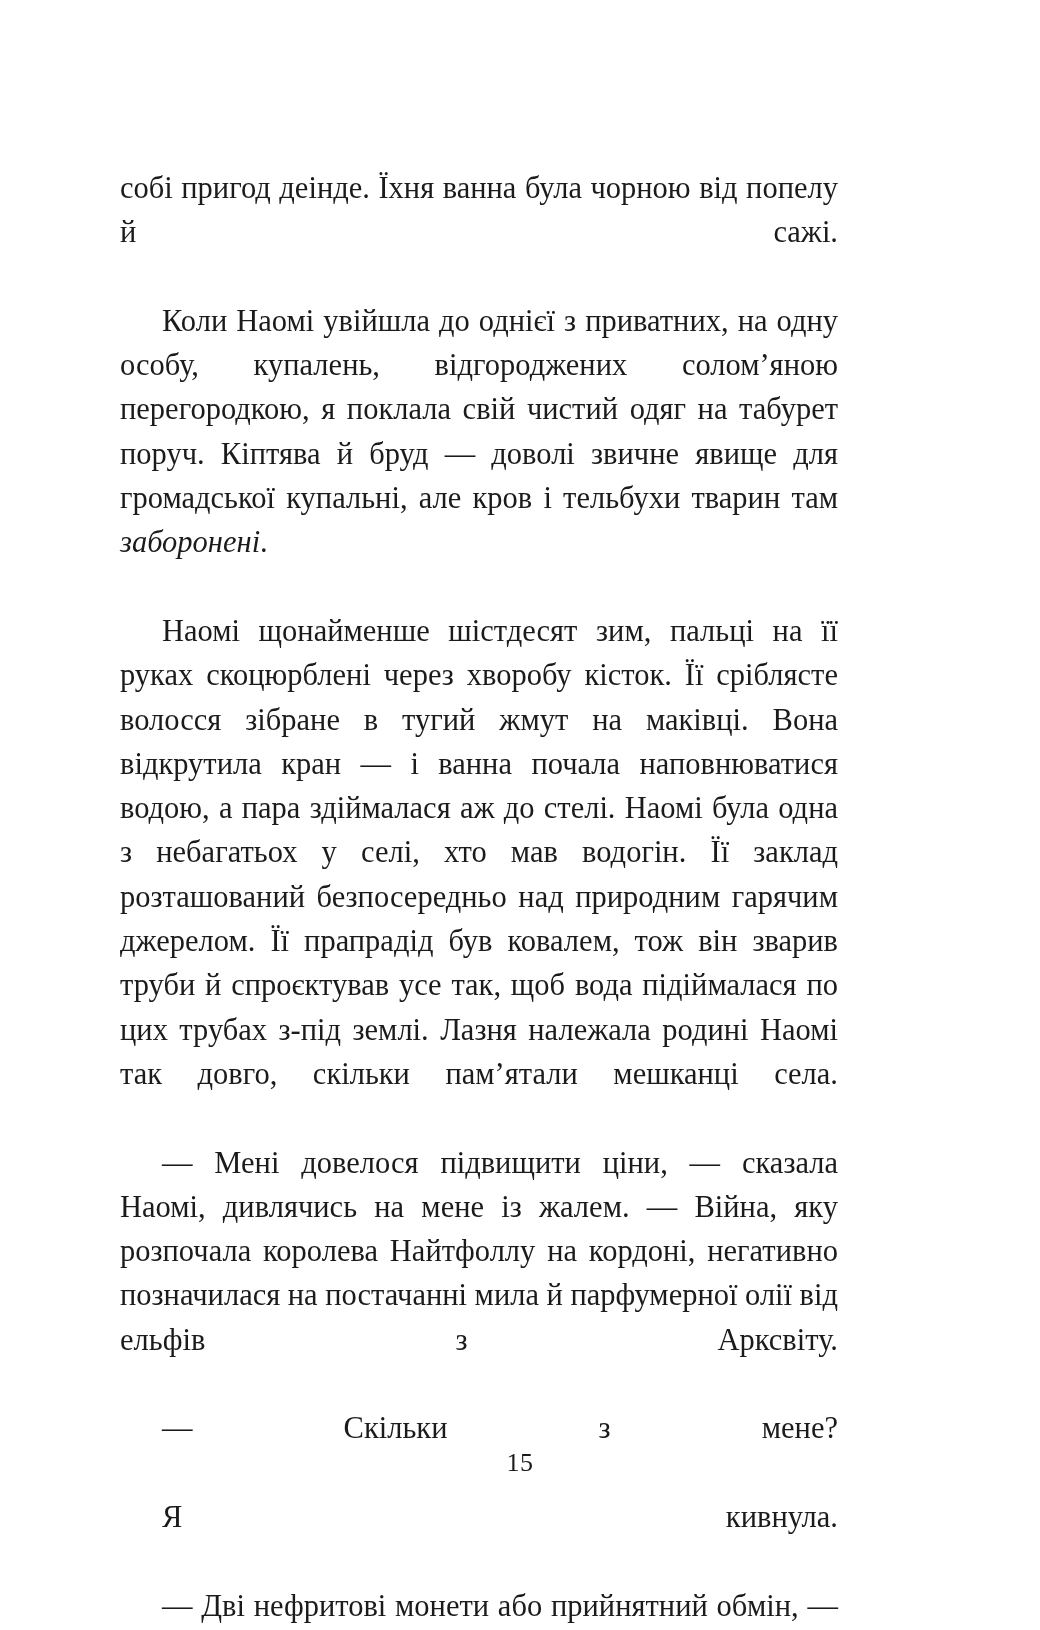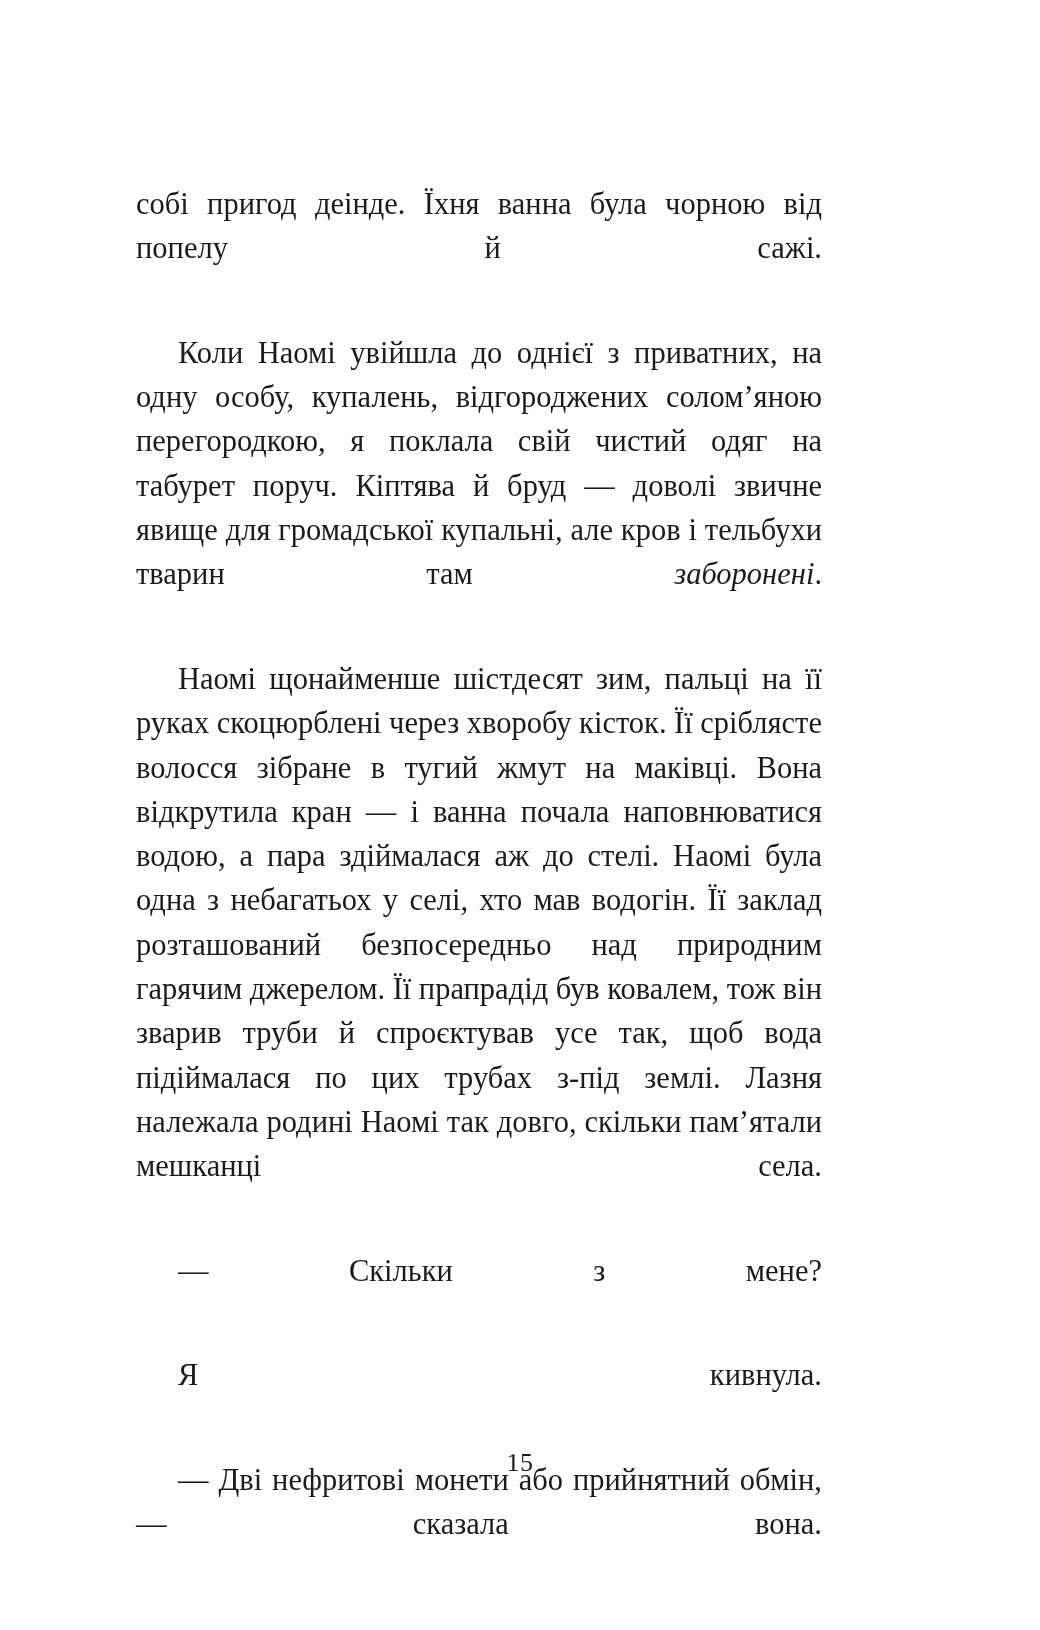--- a/index.html
+++ b/index.html
@@ -25,21 +25,21 @@
     font-size: 30.5px;
     line-height: 44.3px;
     color: #1b1b1b;
     text-align: justify;
     text-justify: inter-word;
     -webkit-hyphens: manual;
     hyphens: manual;
     word-spacing: -0.1px;
   }
   .para {
-    margin: 16px;
+    margin: 0;
     text-indent: 0;
     text-align: justify;
   }
   .para.indented {
     text-indent: 42px;
   }
   .para.last-flush > span.tail,
   .para:last-child {
     text-align: justify;
   }
@@ -65,20 +65,21 @@
 </style>
 </head>
 <body>
 
 <div class="page" style="background: rgb(255, 255, 255);">
 
   <div class="text-block" id="text-block" style="color: rgb(27, 27, 27);">
       <p class="para"><span>собі пригод деінде. Їхня ванна була чорною від попелу й сажі.</span></p>
       <p class="para indented"><span>Коли Наомі увійшла до однієї з приватних, на одну особу, купалень, відгороджених солом’яною перегородкою, я поклала свій чистий одяг на табурет поруч. Кіптява й бруд — доволі звичне явище для громадської купальні, але кров і тельбухи тварин там </span><em>заборонені</em><span>.</span></p>
       <p class="para indented"><span>Наомі щонайменше шістдесят зим, пальці на її руках скоцюрблені через хворобу кісток. Її сріблясте волосся зібране в тугий жмут на маківці. Вона відкрутила кран — і ванна почала наповнюватися водою, а пара здіймалася аж до стелі. Наомі була одна з небагатьох у селі, хто мав водогін. Її заклад розташований безпосередньо над природним гарячим джерелом. Її прапрадід був ковалем, тож він зварив труби й спроєктував усе так, щоб вода підіймалася по цих трубах з-під землі. Лазня належала родині Наомі так довго, скільки пам’ятали мешканці села.</span></p>
+      <p class="para indented"><span>— Мені довелося підвищити ціни, — сказала Наомі, дивлячись на мене із жалем. — Війна, яку розпочала королева Найтфоллу на кордоні, негативно позначилася на постачанні мила й парфумерної олії від ельфів з Арксвіту.</span></p>
       <p class="para indented"><span>— Скільки з мене?</span></p>
       <p class="para indented"><span>Я кивнула.</span></p>
       <p class="para indented"><span>— Дві нефритові монети або прийнятний обмін, — сказала вона.</span></p>
     </div>
 
   <div class="folio" style="color: rgb(27, 27, 27);">15</div>
 
 </div>
 
 </body></html>

